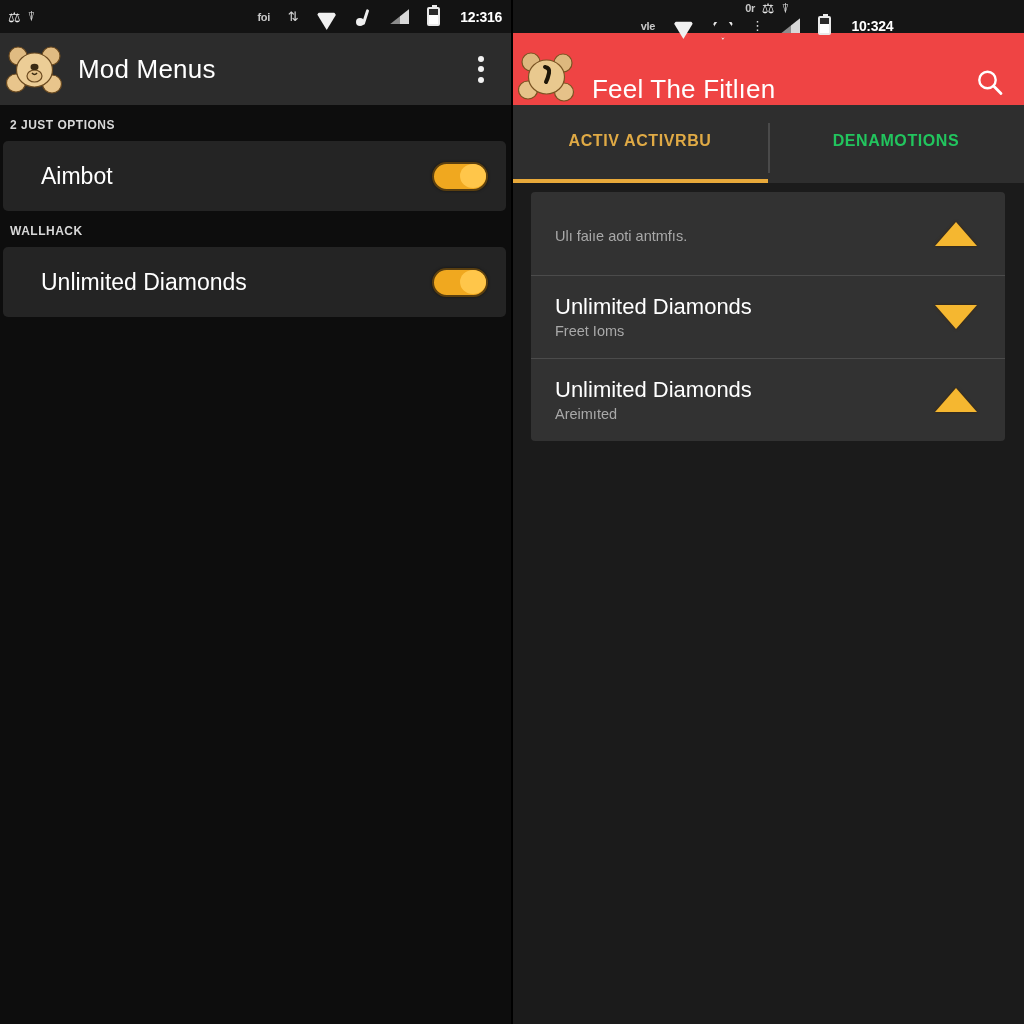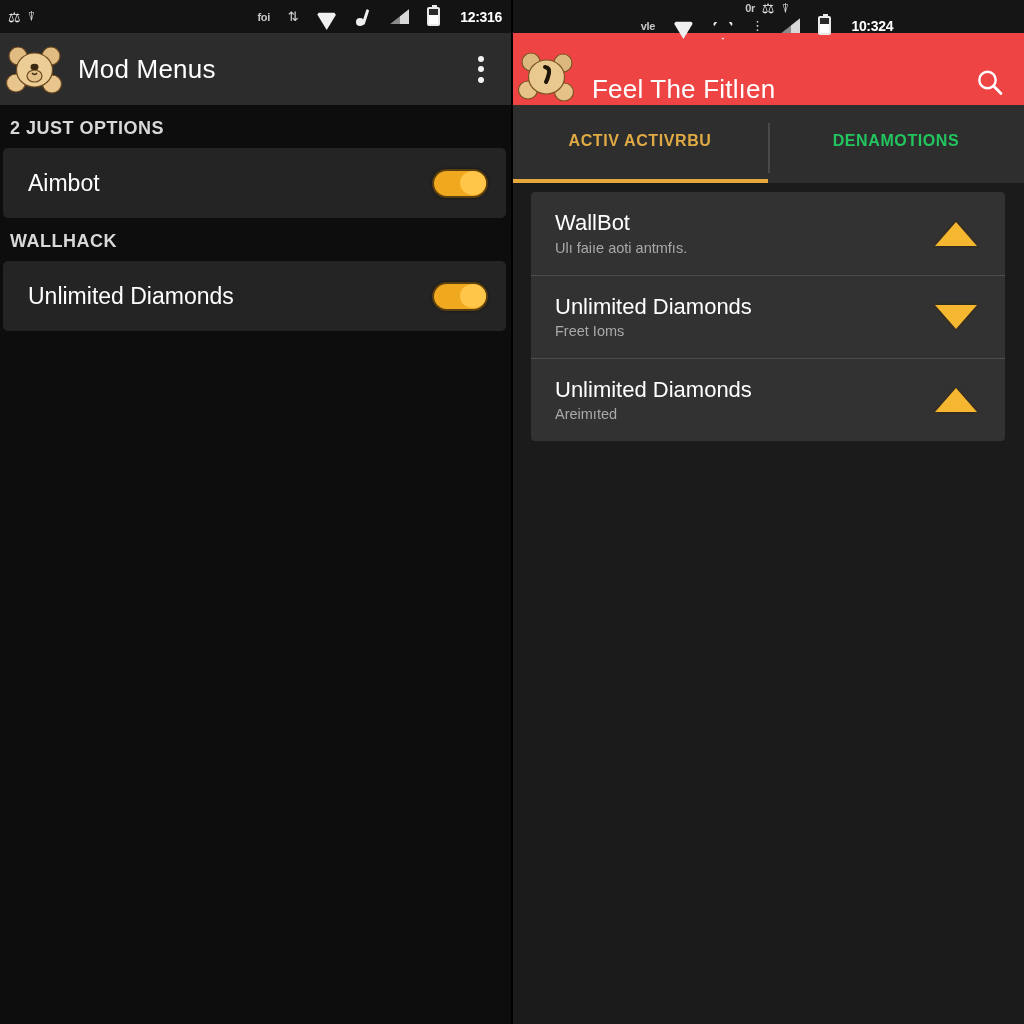--- a/index.html
+++ b/index.html
@@ -191,35 +191,35 @@
     width: 40px; height: 44px;
     display: flex;
     align-items: center;
     justify-content: center;
     cursor: pointer;
   }
 
   
   .section-head {
     color: #d8d8d8;
-    font-size: 18px;
+    font-size: 12px;
     font-weight: bold;
     letter-spacing: .5px;
     padding: 13px 0 9px 10px;
     background: #0d0d0d;
     text-transform: uppercase;
   }
   .card {
     background: #242424;
     margin: 0 6px 0 3px;
     border-radius: 5px;
     display: flex;
     align-items: center;
     height: 70px;
-    padding: 0 18px 0 25px;
+    padding: 0 18px 0 38px;
     box-sizing: border-box;
   }
   .card-label {
     color: #ffffff;
     font-size: 23px;
     flex: 1;
     white-space: nowrap;
   }
   .toggle {
     width: 56px; height: 29px;
@@ -449,21 +449,20 @@
       <div class="tab inactive">
         <span>DENAMOTIONS</span>
       </div>
       <div class="tab-divider"></div>
       <div class="tab-underline"></div>
     </div>
 
     <div class="list-wrap">
       <div class="list-row">
         <div class="row-text">
-          <div class="row-title">WallBot</div>
           <div class="row-sub">Ulı faiıe aoti antmfıs.</div>
         </div>
         <div class="tri up"></div>
       </div>
       <div class="list-row">
         <div class="row-text">
           <div class="row-title">Unlimited Diamonds</div>
           <div class="row-sub">Freet Ioms</div>
         </div>
         <div class="tri down"></div>

